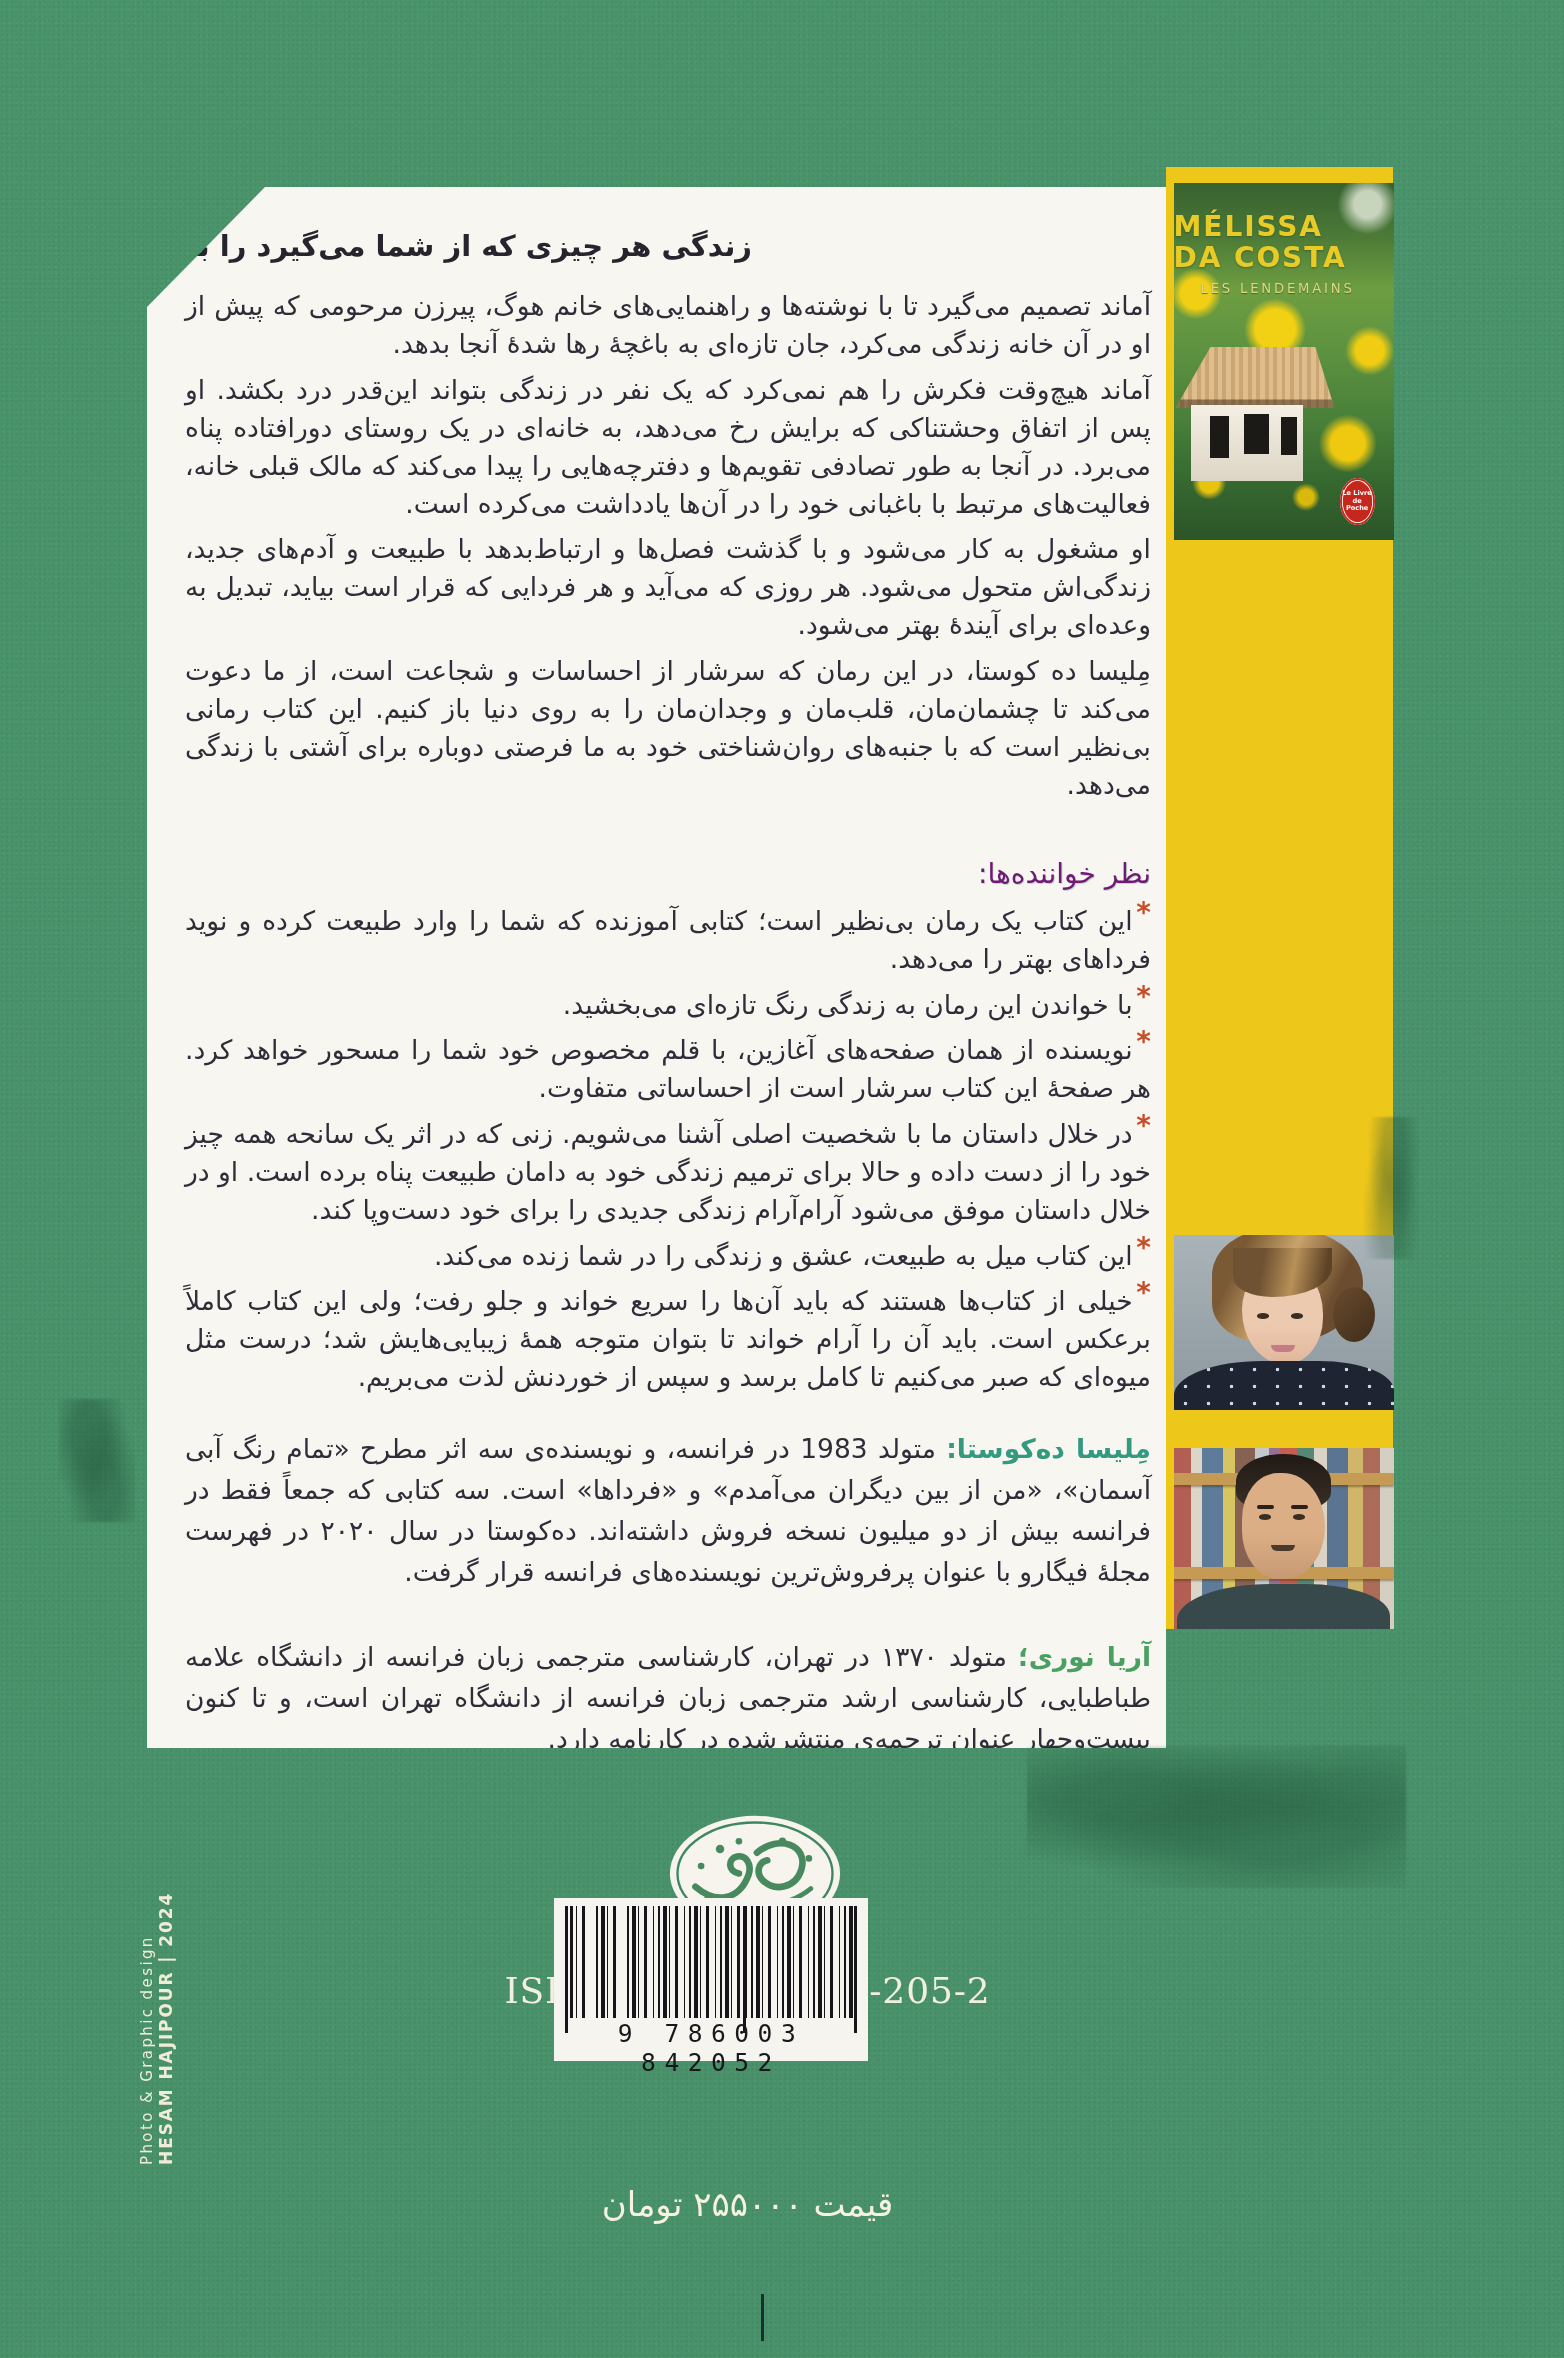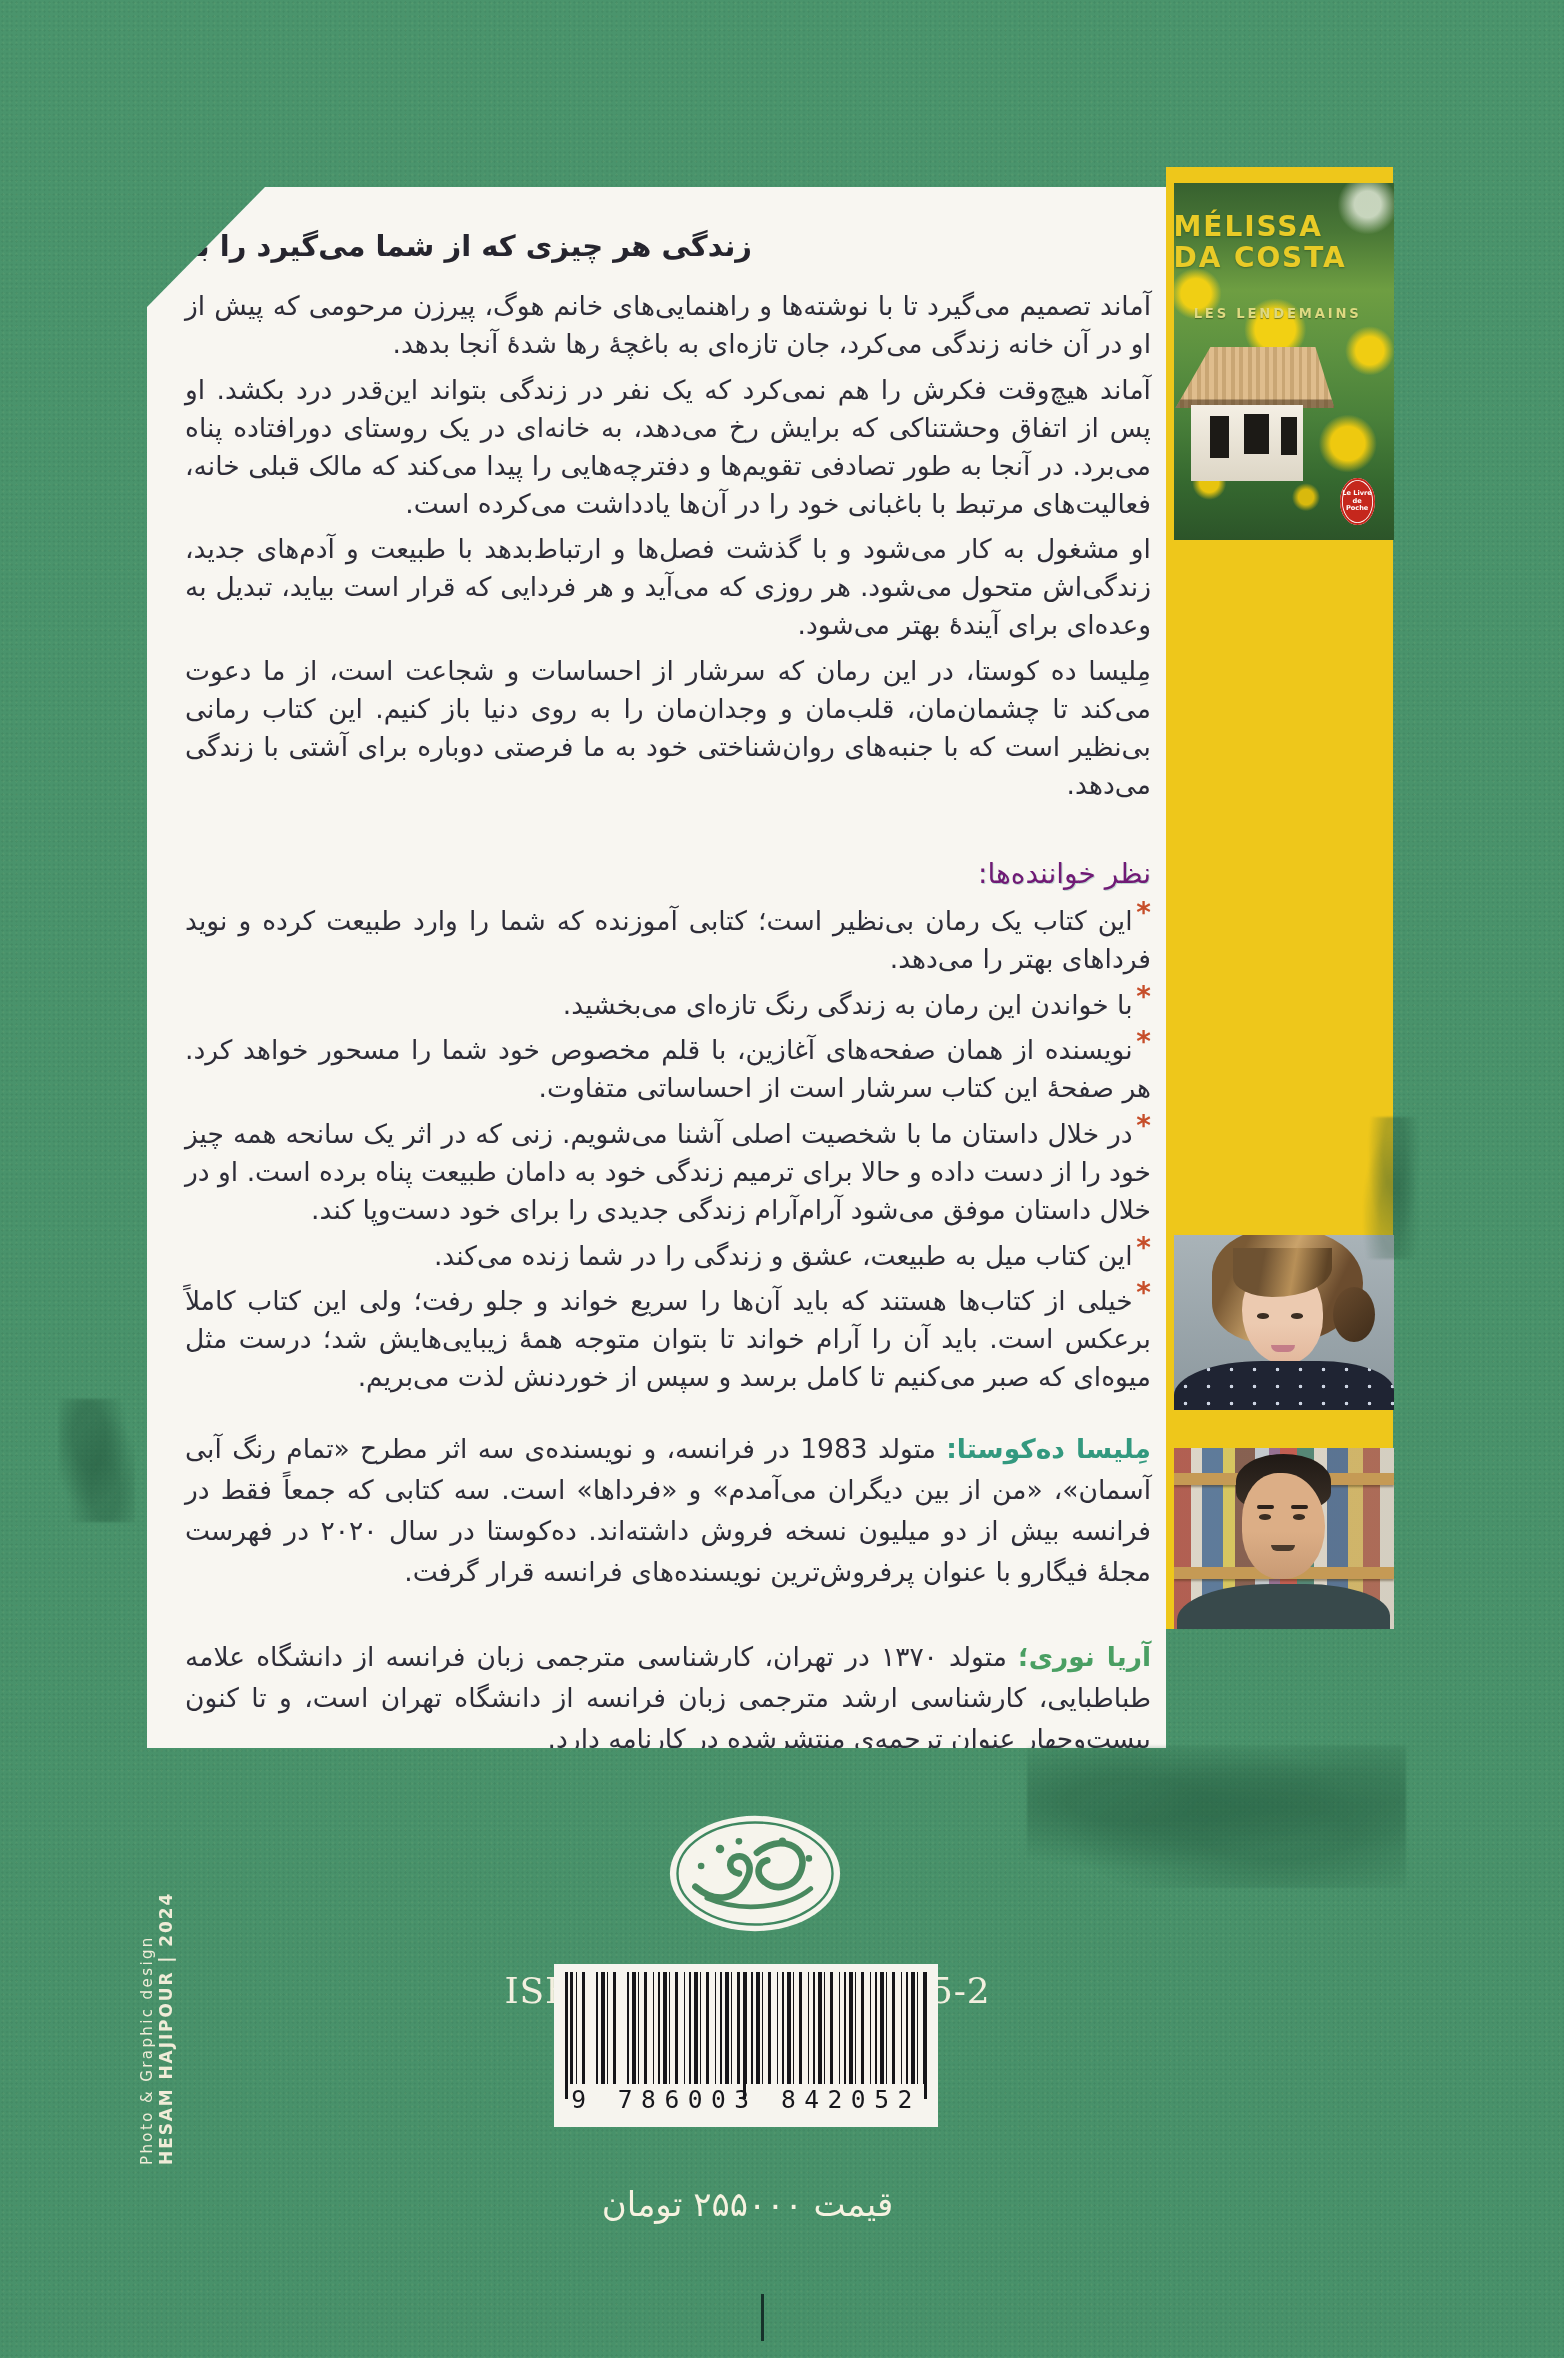--- a/index.html
+++ b/index.html
@@ -42,22 +42,22 @@
           radial-gradient(circle at 46% 41%, #f2d013 0 20px, rgba(242,208,19,0) 31px),
           radial-gradient(circle at 89% 47%, #f0cd12 0 14px, rgba(240,205,18,0) 24.6px),
           radial-gradient(circle at 79% 73%, #eec90f 0 17px, rgba(238,201,15,0) 29px),
           radial-gradient(circle at 16% 84%, #e7c40e 0 9.5px, rgba(231,196,14,0) 17px),
           radial-gradient(circle at 60% 88%, #d9b90d 0 7.6px, rgba(217,185,13,0) 14px),
           linear-gradient(180deg,#37612f 0%,#4a7836 14%,#6e9e42 30%,#5c9140 48%,#49803a 66%,#35682f 84%,#2c5429 100%);}
   #cover-author{position:absolute;top:28px;left:0;right:0;text-align:left;
                 color:#e9cb27;font-weight:bold;font-size:28px;line-height:31px;letter-spacing:1.9px;
                 text-shadow:0 0.9px 1.9px rgba(40,70,30,.5);}
   #cover-title{position:absolute;top:98px;left:0;right:12px;text-align:center;
-               color:#ded981;font-weight:bold;font-size:13.2px;letter-spacing:2.8px;
-               text-shadow:0 0.9px 0.9px rgba(40,70,30,.6);margin-top:25px;}
+               color:#ded981;font-weight:normal;font-size:13.2px;letter-spacing:2.8px;
+               text-shadow:0 0.9px 0.9px rgba(40,70,30,.6);}
   .roof{position:absolute;left:1.9px;top:164px;width:159px;height:61px;
         clip-path:polygon(0 100%,22% 0,88% 0,100% 100%);
         background:repeating-linear-gradient(90deg,#dfbd8d 0 4.7px,#c9a674 4.7px 8.5px);
         box-shadow:inset 0 -8.5px 0 rgba(62,42,22,.5);}
   .house-body{position:absolute;left:17px;top:222px;width:112px;height:76px;
               background:linear-gradient(180deg,#f4efe4,#ddd6c6);}
   .win{position:absolute;background:#1c1a16;}
   .win1{left:19px;top:11.4px;width:19px;height:42px;}
   .win2{left:53px;top:8.5px;width:25.6px;height:40px;}
   .win3{left:90px;top:12.3px;width:16px;height:38px;}
@@ -97,21 +97,21 @@
   .m-eye-l{left:85px;top:66px;} .m-eye-r{left:119px;top:66px;}
   .m-brow{position:absolute;width:17px;height:3.8px;background:#2c211a;border-radius:1.9px;}
   .m-brow-l{left:83px;top:57px;} .m-brow-r{left:117px;top:57px;}
   .m-mus{position:absolute;left:97px;top:97px;width:24.6px;height:5.7px;border-radius:0 0 7.6px 7.6px;background:#4a3a2c;}
   .m-shirt{position:absolute;left:3.8px;right:3.8px;bottom:0;height:45px;background:#38494b;
            border-radius:44% 40% 0 0/80% 70% 0 0;}
   
   #logo{position:absolute;left:667px;top:1813px;}
   #isbn{position:absolute;left:473px;top:1970px;width:549px;text-align:center;
         font-family:"DejaVu Serif",serif;font-size:36px;letter-spacing:0.9px;color:#f3efdf;}
-  #barcode{position:absolute;left:554px;top:1964px;width:384px;height:163px;background:#f6f4ee;}
+  #barcode{position:absolute;left:554px;top:1898px;width:314px;height:163px;background:#f6f4ee;}
   #bars{position:absolute;left:11.4px;right:11.4px;top:7.6px;height:112px;
         background:repeating-linear-gradient(90deg,#15151a 0 1.9px,transparent 1.9px 4.7px,#15151a 4.7px 8.5px,
           transparent 8.5px 11.4px,#15151a 11.4px 12.3px,transparent 12.3px 17px,#15151a 17px 20px,transparent 20px 25.6px,
           #15151a 25.6px 26.5px,transparent 26.5px 31px);}
   .guard{position:absolute;top:7.6px;width:2.8px;height:127px;background:#15151a;}
   .g1{left:11.4px;} .g2{left:189px;} .g3{right:11.4px;}
   #barcode-digits{position:absolute;left:0;right:0;top:121px;text-align:center;
         font-family:"DejaVu Sans Mono",monospace;font-size:24.6px;letter-spacing:8.5px;color:#17171c;}
   #price{position:absolute;left:530px;top:2184px;width:435px;text-align:center;direction:rtl;
          font-size:34px;color:#f6f2e0;}

